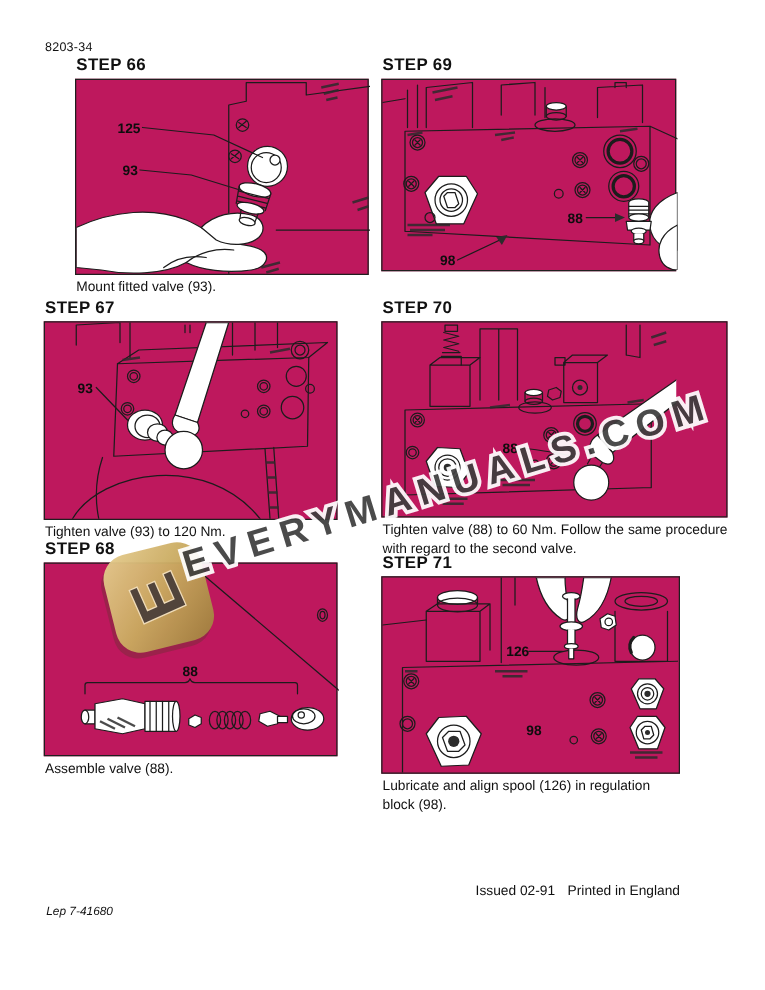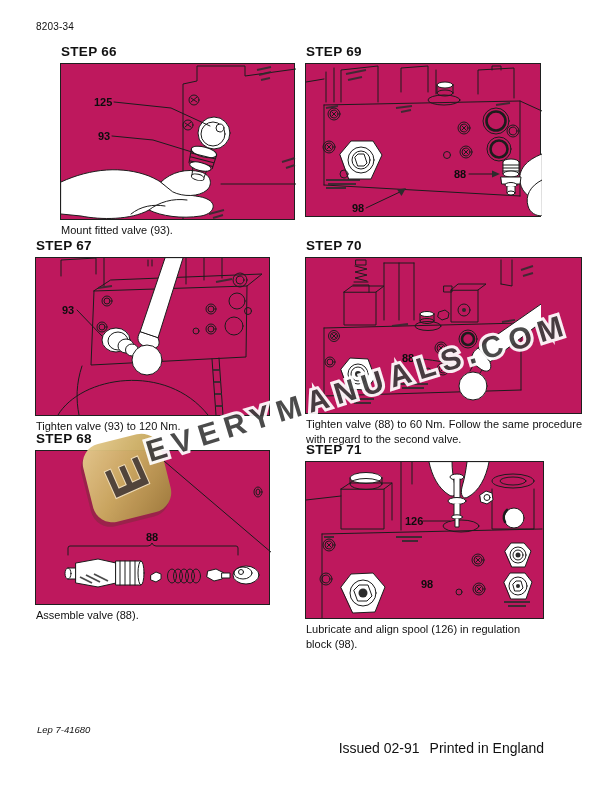--- a/index.html
+++ b/index.html
@@ -1,28 +1,28 @@
 <!DOCTYPE html>
 <html><head>
 <meta charset="utf-8">
 <style>
   html,body{margin:0;padding:0;background:#ffffff;}
   .page{
     position:relative;width:612px;height:792px;background:#ffffff;overflow:hidden;
     font-family:"Liberation Sans",sans-serif;color:#111;
   }
-  .docnum{position:absolute;left:36px;top:21px;font-size:10px;letter-spacing:.2px;text-align:right;}
+  .docnum{position:absolute;left:36px;top:33px;font-size:10px;letter-spacing:.2px;text-align:right;}
   .step{position:absolute;}
   .step h2{margin:0 0 4px 1px;font-size:13.5px;font-weight:bold;letter-spacing:.3px;}
   .fig{border:1.3px solid #1f1f1f;background:#be185d;text-align:center;}
   .fig svg{display:block;}
   .caption{margin:3px 0 0 1px;font-size:11px;line-height:1.32;}
   .caption.just{text-align:justify;}
   .footer-left{position:absolute;left:37px;top:724px;font-size:9.5px;font-style:italic;}
-  .footer-right{position:absolute;right:68px;top:740px;font-size:14px;}
+  .footer-right{position:absolute;right:68px;top:707px;font-size:11px;}
   .footer-right span{margin-left:10px;}
   
   .ln{fill:none;stroke:#1c1c1c;stroke-width:1;stroke-linecap:round;stroke-linejoin:round;}
   .ln2{fill:none;stroke:#1c1c1c;stroke-width:2.6;stroke-linecap:round;}
   .wfill{fill:#ffffff;stroke:#1c1c1c;stroke-width:1;stroke-linecap:round;stroke-linejoin:round;}
   .hatch{fill:none;stroke:#2b2b2b;stroke-width:1.9;opacity:.85;stroke-linecap:butt;}
   .darkfill{fill:#2c2c2c;stroke:none;}
   .lbl{font-family:"Liberation Sans",sans-serif;font-size:11px;font-weight:bold;fill:#0d0d0d;}
   .wm{position:absolute;left:0;top:0;pointer-events:none;}
 </style>

